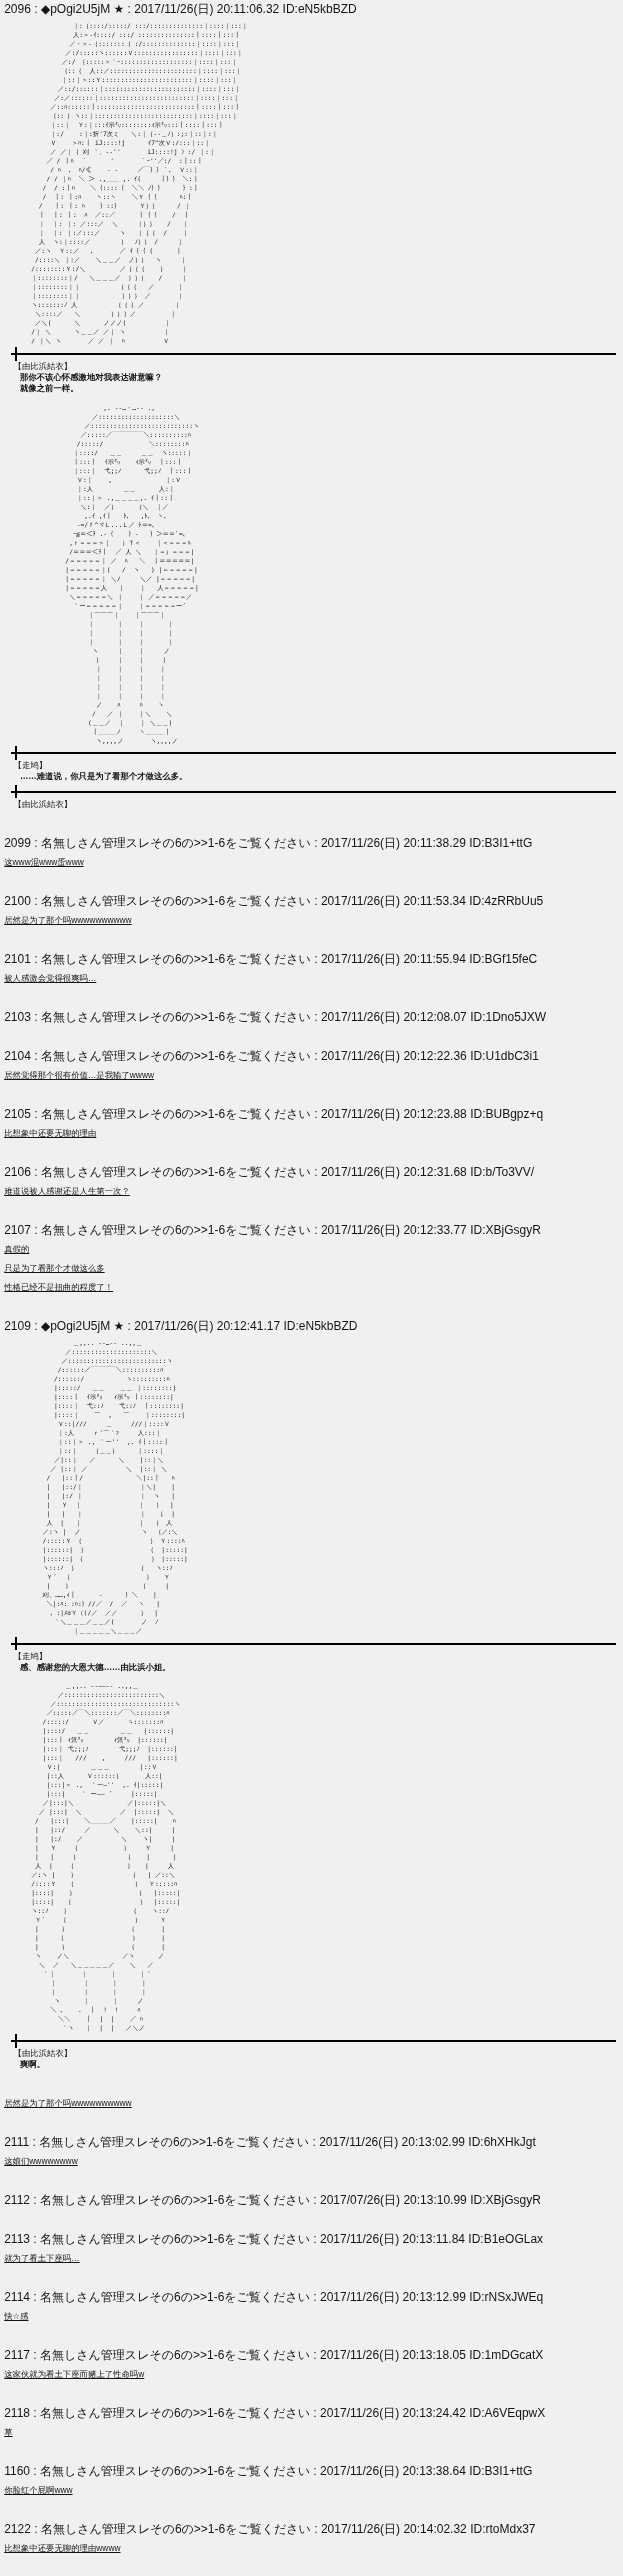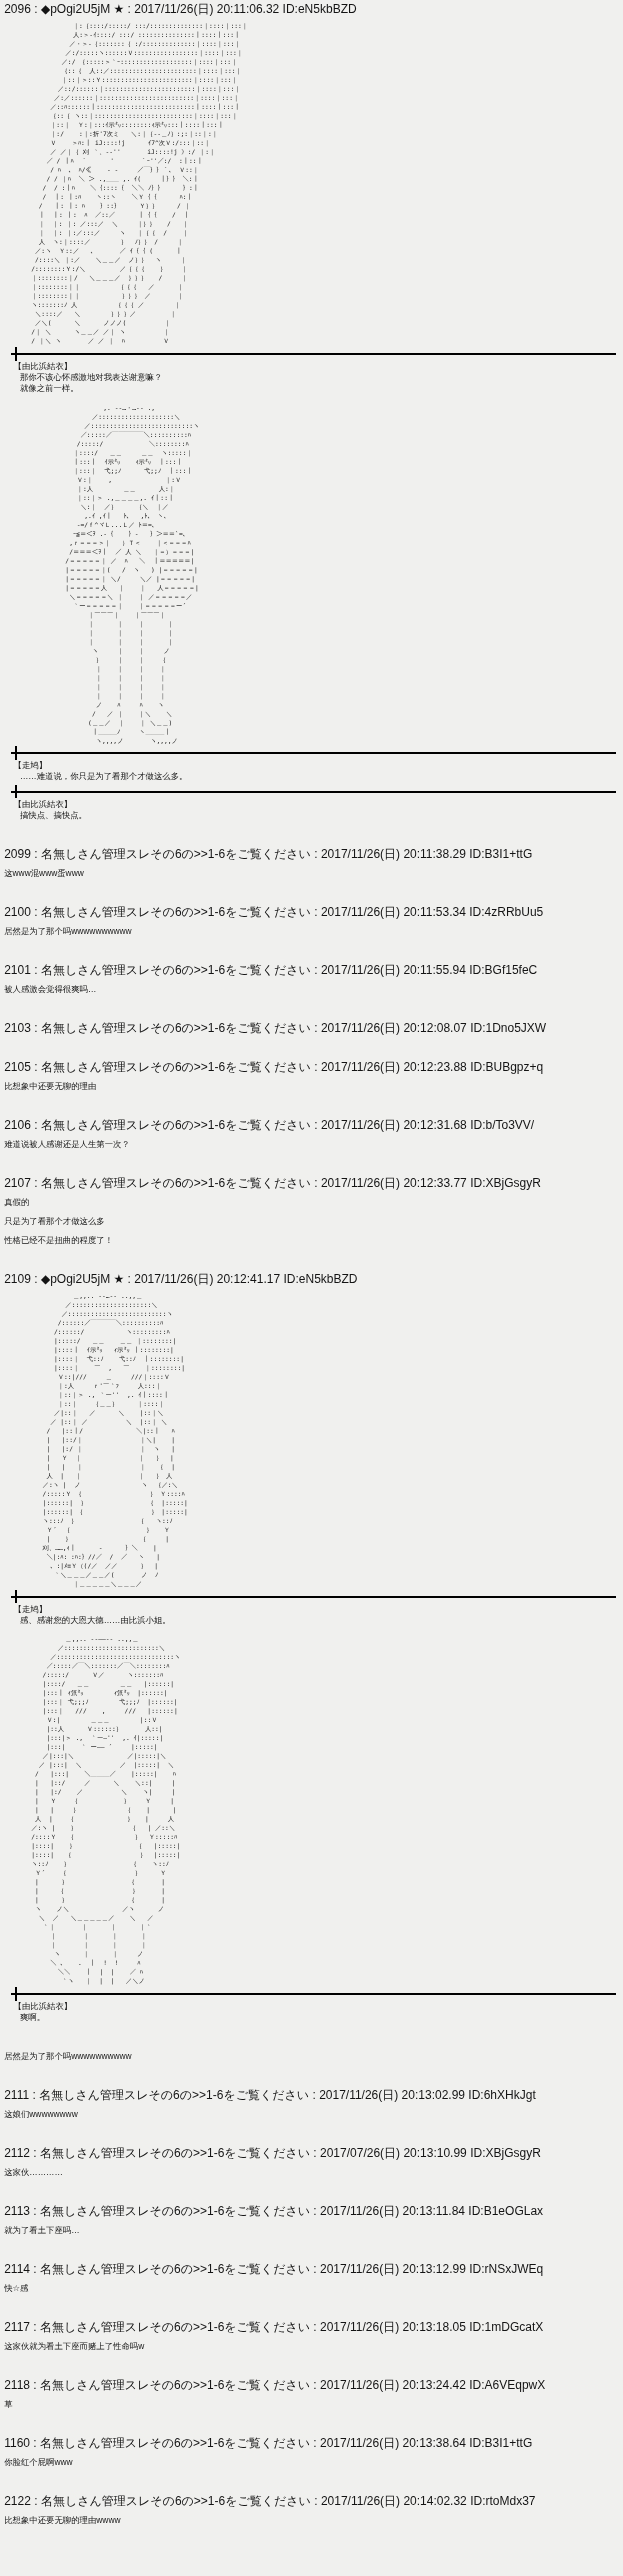--- a/index.html
+++ b/index.html
@@ -8,21 +8,21 @@
     background:#f0f0ee;
     color:#141414;
     font-family:"Liberation Sans","DejaVu Sans",sans-serif;
     font-size:8.4px;
     line-height:11px;
   }
   .thread{padding:4.2px 5.2px 24px 4.2px;}
   .post{margin-bottom:28px;}
   .post-header{white-space:nowrap;font-size:12px;}
   .post-body{margin-top:3.1px;}
-  .text-line{margin:8px 0 0 0;}
+  .text-line{margin:8px 0 0 0;text-decoration:underline;}
   pre.aa{
     font-family:"DejaVu Sans Mono",monospace;
     font-size:6.3px;
     line-height:9px;
     margin:6.3px 0 4.2px 15.7px;
     white-space:pre;
   }
   .divider{
     position:relative;
     height:2.1px;
@@ -31,21 +31,21 @@
   }
   .divider::before{
     content:"";
     position:absolute;
     left:3.1px;top:-5.8px;
     width:2.1px;height:13.6px;
     background:#000;
   }
   .dialogue{margin:2.1px 0 8.4px 0;}
   .dialogue .speaker{margin-left:9.4px;}
-  .dialogue .line{margin-left:15.7px;}
+  .dialogue .line{margin-left:15.7px;font-weight:bold;}
 </style>
 </head>
 <body>
 
 <main class="thread">
   <article class="post">
     <div class="post-header"><span>2096</span><span class="sep"> : </span><span>◆pOgi2U5jM ★</span><span class="sep"> : </span><span>2017/11/26(日) 20:11:06.32</span><span> </span><span>ID:eN5kbBZD</span></div>
     <div class="post-body">
         <pre class="aa">              ｜:｛::::/:::::/ :::/::::::::::::::｜::::｜:::｜
               人:＞-ｲ::::/ :::/ :::::::::::::::｜::::｜:::｜
@@ -129,21 +129,20 @@
                     ヽ,,,,ノ       ヽ,,,,ノ
 </pre>
         <div class="divider"></div>
         <div class="dialogue">
           <div class="speaker">【走鸠】</div>
           <div class="line">……难道说，你只是为了看那个才做这么多。</div>
         </div>
         <div class="divider"></div>
         <div class="dialogue">
           <div class="speaker">【由比浜結衣】</div>
-          <div class="line">搞快点、搞快点。</div>
         </div>
       </div>
   </article>
 
   <article class="post">
     <div class="post-header"><span>2099</span><span class="sep"> : </span><span>名無しさん管理スレその6の&gt;&gt;1-6をご覧ください</span><span class="sep"> : </span><span>2017/11/26(日) 20:11:38.29</span><span> </span><span>ID:B3I1+ttG</span></div>
     <div class="post-body">
         <div class="text-line">这www混www蛋www</div>
       </div>
   </article>
@@ -159,20 +158,26 @@
     <div class="post-header"><span>2101</span><span class="sep"> : </span><span>名無しさん管理スレその6の&gt;&gt;1-6をご覧ください</span><span class="sep"> : </span><span>2017/11/26(日) 20:11:55.94</span><span> </span><span>ID:BGf15feC</span></div>
     <div class="post-body">
         <div class="text-line">被人感激会觉得很爽吗…</div>
       </div>
   </article>
 
   <article class="post">
     <div class="post-header"><span>2103</span><span class="sep"> : </span><span>名無しさん管理スレその6の&gt;&gt;1-6をご覧ください</span><span class="sep"> : </span><span>2017/11/26(日) 20:12:08.07</span><span> </span><span>ID:1Dno5JXW</span></div>
   </article>
 
+  <article class="post">
+    <div class="post-header"><span>2104</span><span class="sep"> : </span><span>名無しさん管理スレその6の&gt;&gt;1-6をご覧ください</span><span class="sep"> : </span><span>2017/11/26(日) 20:12:22.36</span><span> </span><span>ID:U1dbC3i1</span></div>
+    <div class="post-body">
+        <div class="text-line">居然觉得那个很有价值…是我输了wwww</div>
+      </div>
+  </article>
 
   <article class="post">
     <div class="post-header"><span>2105</span><span class="sep"> : </span><span>名無しさん管理スレその6の&gt;&gt;1-6をご覧ください</span><span class="sep"> : </span><span>2017/11/26(日) 20:12:23.88</span><span> </span><span>ID:BUBgpz+q</span></div>
     <div class="post-body">
         <div class="text-line">比想象中还要无聊的理由</div>
       </div>
   </article>
 
   <article class="post">
     <div class="post-header"><span>2106</span><span class="sep"> : </span><span>名無しさん管理スレその6の&gt;&gt;1-6をご覧ください</span><span class="sep"> : </span><span>2017/11/26(日) 20:12:31.68</span><span> </span><span>ID:b/To3VV/</span></div>
@@ -286,23 +291,20 @@
 
   <article class="post">
     <div class="post-header"><span>2111</span><span class="sep"> : </span><span>名無しさん管理スレその6の&gt;&gt;1-6をご覧ください</span><span class="sep"> : </span><span>2017/11/26(日) 20:13:02.99</span><span> </span><span>ID:6hXHkJgt</span></div>
     <div class="post-body">
         <div class="text-line">这娘们wwwwwwww</div>
       </div>
   </article>
 
   <article class="post">
     <div class="post-header"><span>2112</span><span class="sep"> : </span><span>名無しさん管理スレその6の&gt;&gt;1-6をご覧ください</span><span class="sep"> : </span><span>2017/07/26(日) 20:13:10.99</span><span> </span><span>ID:XBjGsgyR</span></div>
-    <div class="post-body">
-        <div class="text-line">这家伙…………</div>
-      </div>
   </article>
 
   <article class="post">
     <div class="post-header"><span>2113</span><span class="sep"> : </span><span>名無しさん管理スレその6の&gt;&gt;1-6をご覧ください</span><span class="sep"> : </span><span>2017/11/26(日) 20:13:11.84</span><span> </span><span>ID:B1eOGLax</span></div>
     <div class="post-body">
         <div class="text-line">就为了看土下座吗…</div>
       </div>
   </article>
 
   <article class="post">

